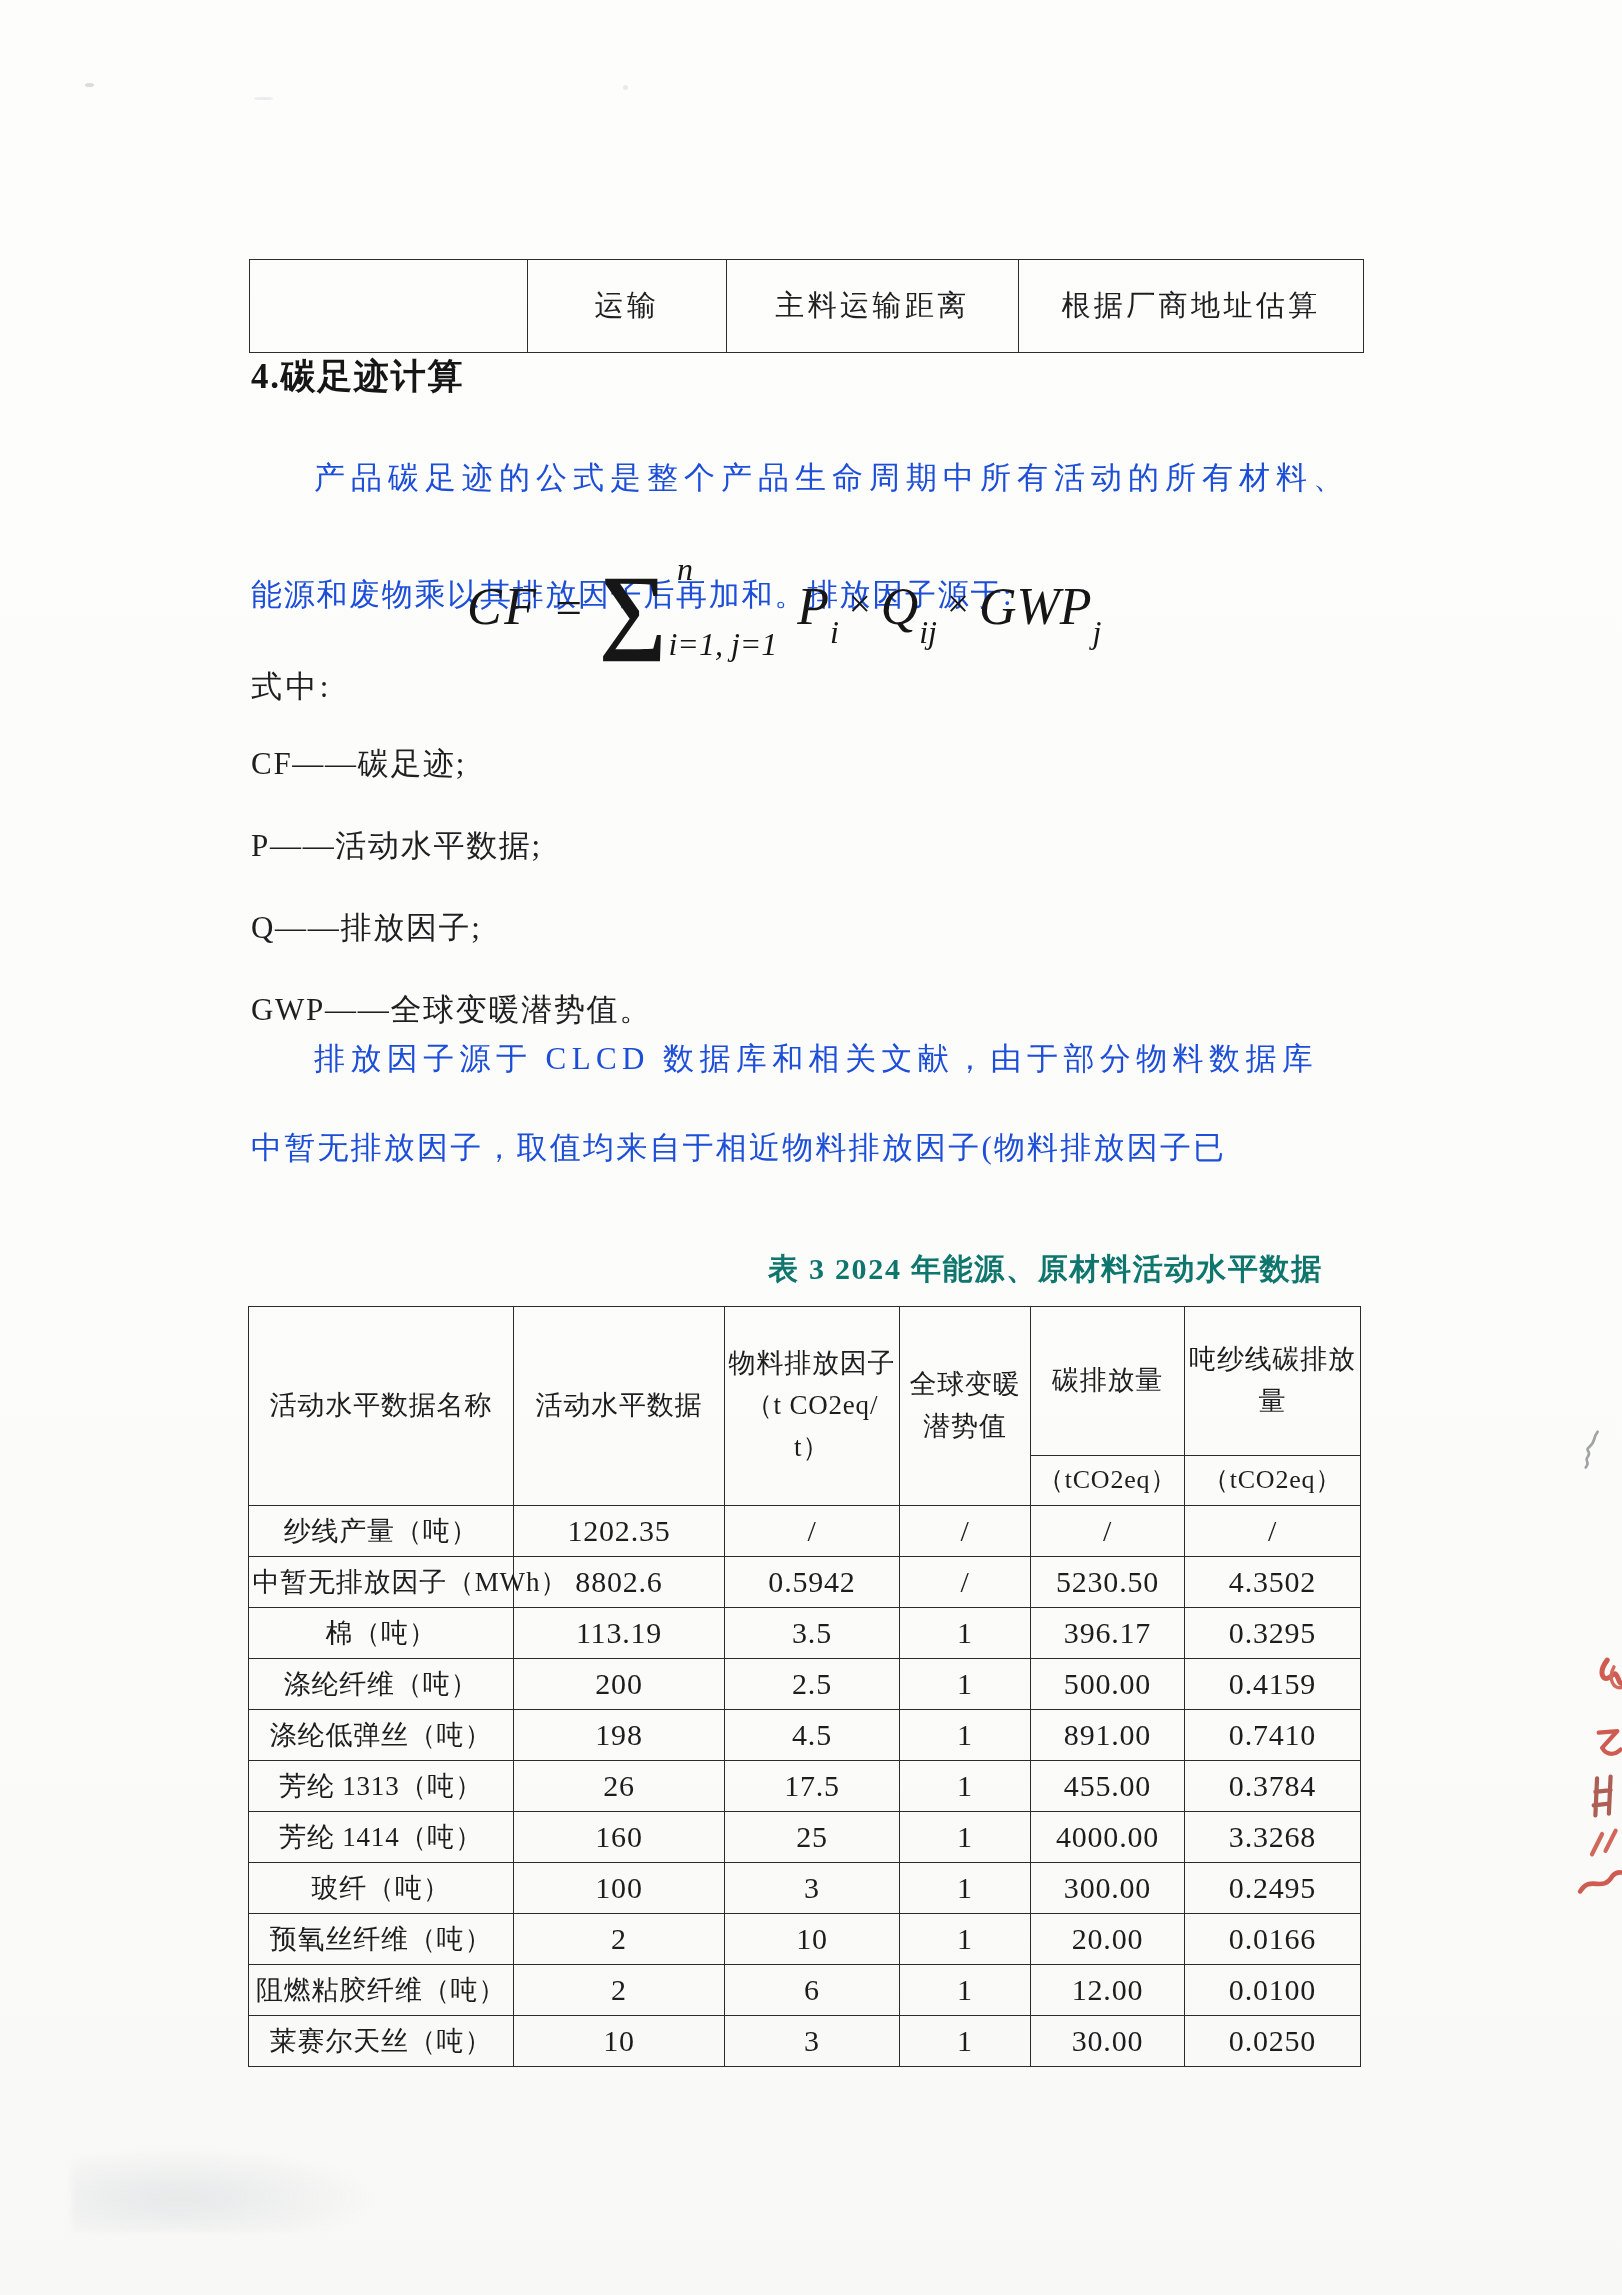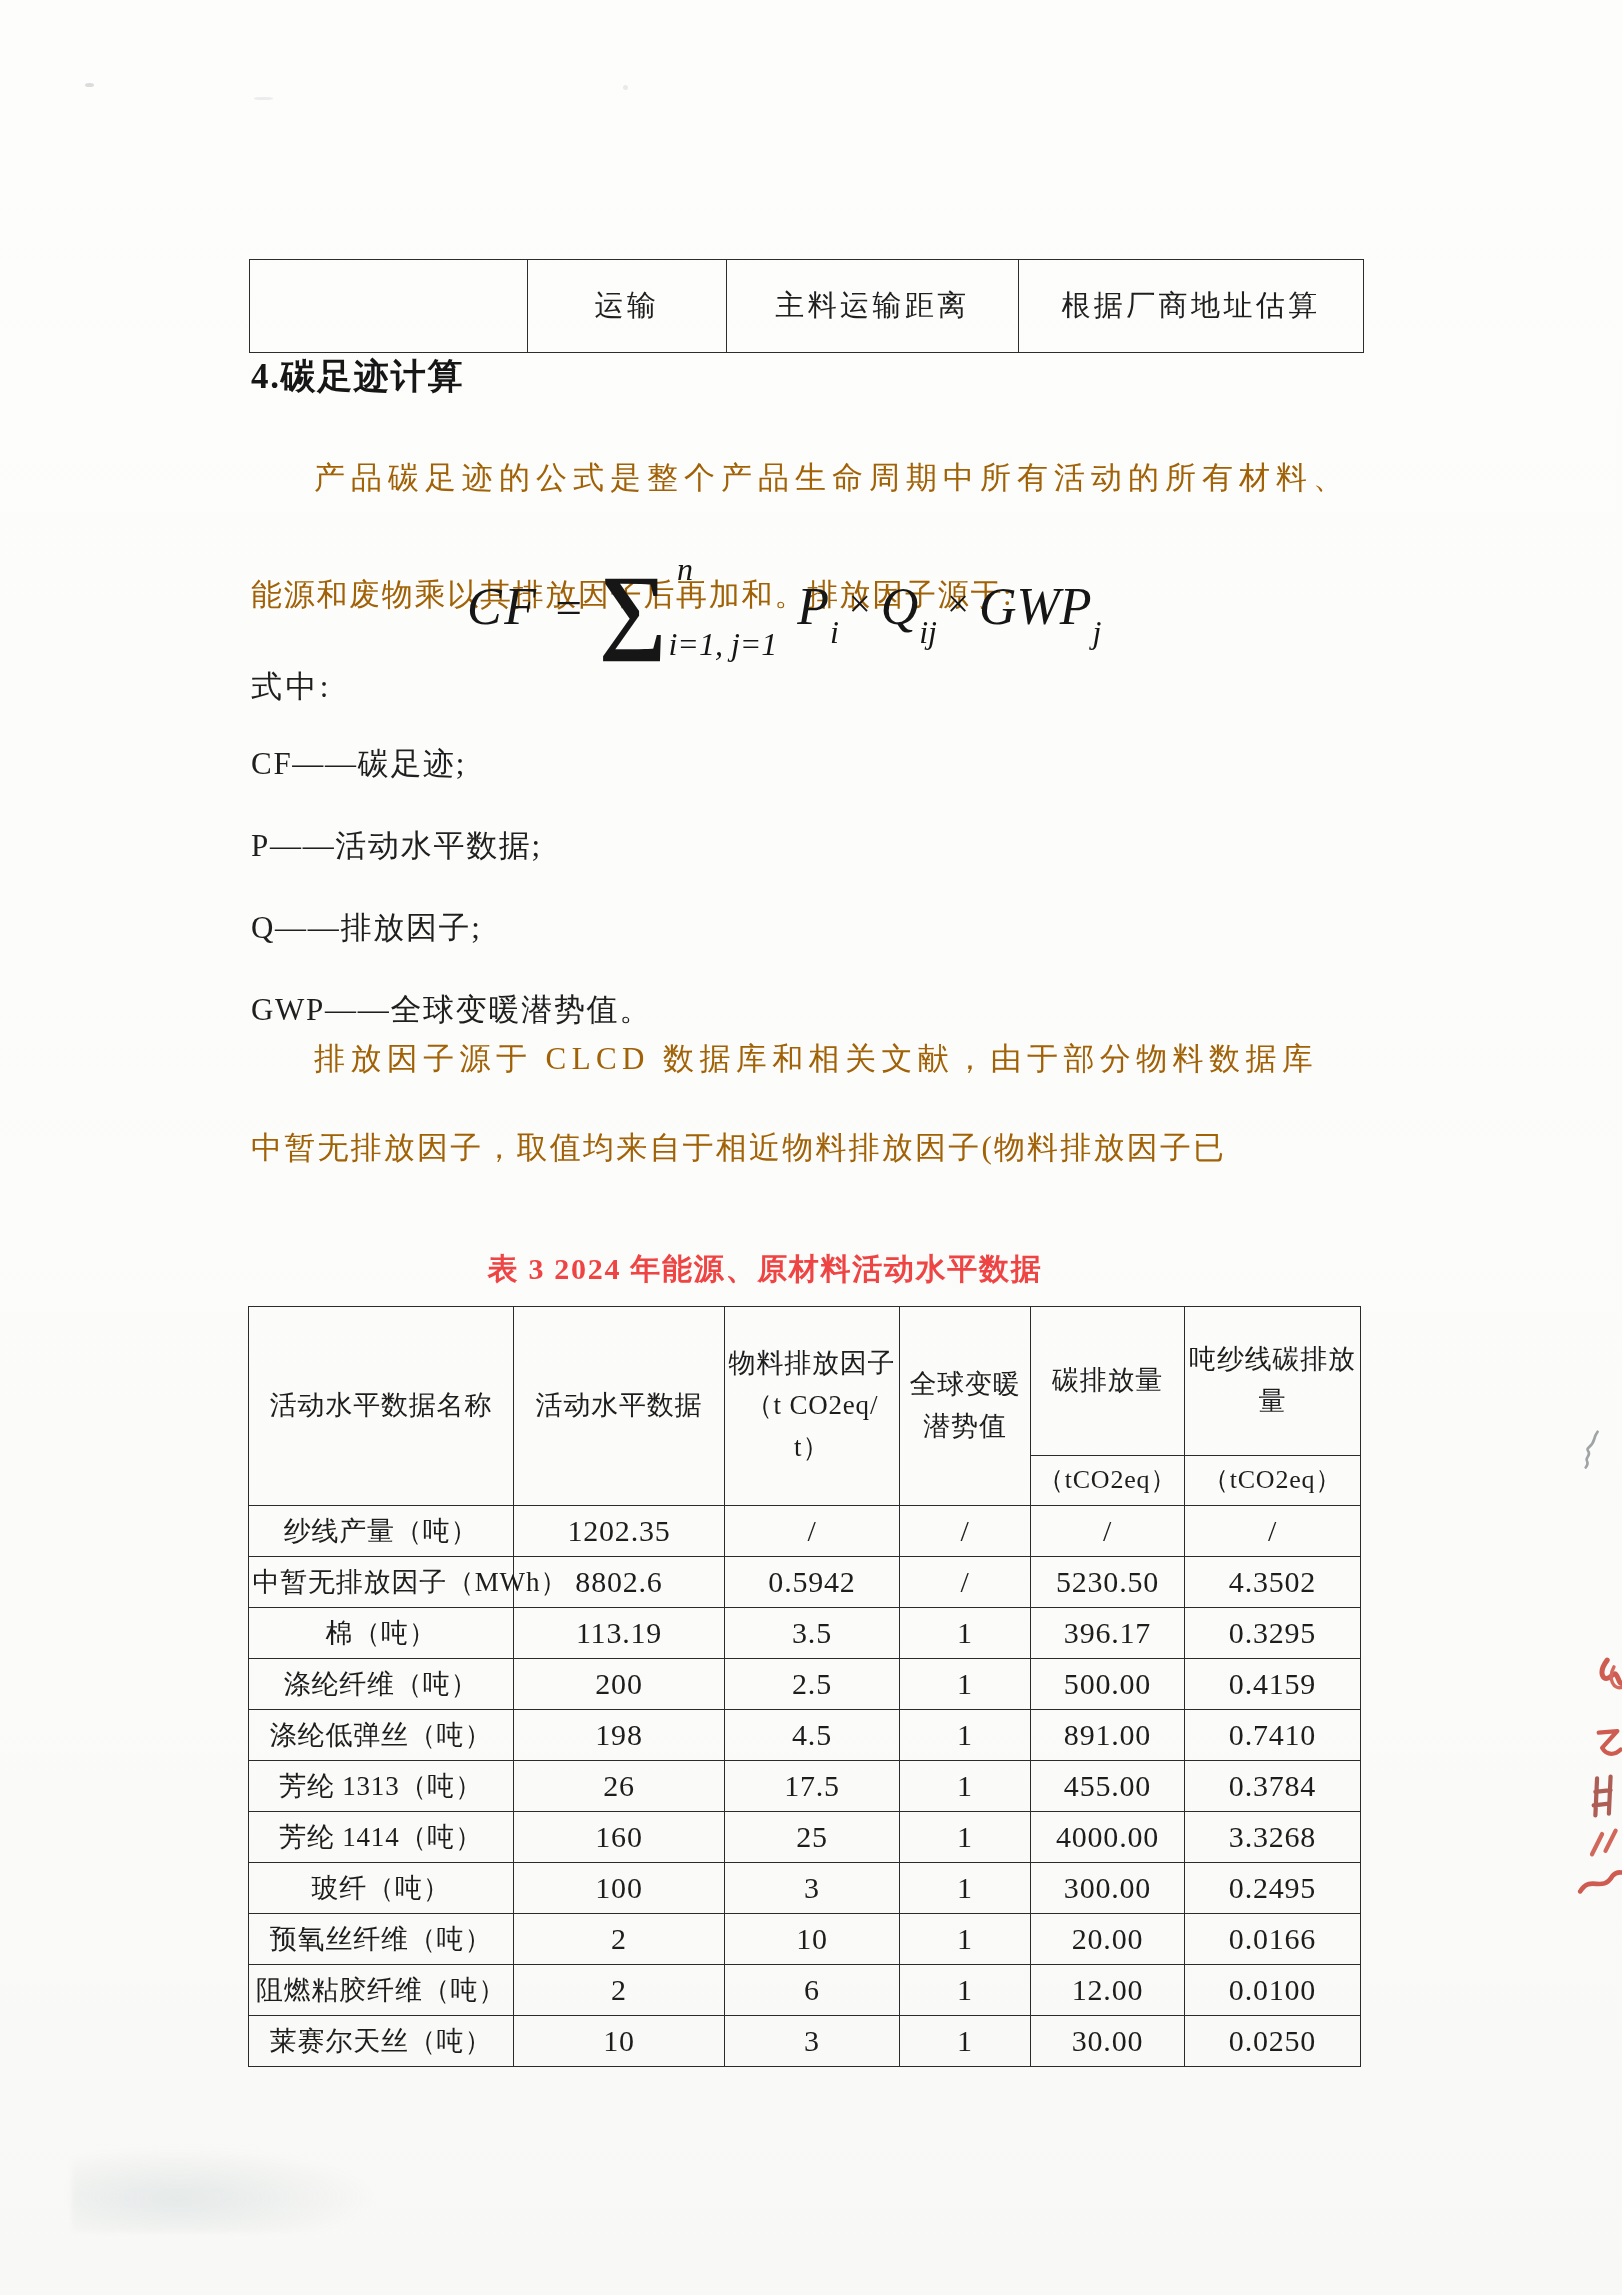--- a/index.html
+++ b/index.html
@@ -17,21 +17,21 @@
   .top-table td{
     border:1.7px solid #2d2d2d;height:90px;text-align:center;
     font-size:29px;letter-spacing:3.4px;vertical-align:middle;
   }
   
   .heading{
     position:absolute;left:251px;top:353px;
     font-size:35px;font-weight:bold;letter-spacing:1.7px;color:#161616;
   }
   
-  .para{position:absolute;left:251px;width:1116px;font-size:31px;color:#a16207;}
+  .para{position:absolute;left:251px;width:1116px;font-size:31px;color:#1d4ed8;}
   .para .line{white-space:nowrap;}
   .para1{top:419px;}
   .para1 .line{line-height:117px;}
   .para1 .l0{padding-left:63px;letter-spacing:6px;}
   .para1 .l1{letter-spacing:1.7px;}
   .para2{top:1014px;}
   .para2 .line{line-height:89px;}
   .para2 .l0{padding-left:63px;letter-spacing:5.4px;}
   .para2 .l1{letter-spacing:2.2px;}
   .para2 .l2{letter-spacing:1.7px;}
@@ -48,22 +48,22 @@
   .f-limit-bottom{white-space:nowrap;}
   .f-term{font-size:52px;white-space:nowrap;}
   .f-sub{font-size:32px;position:relative;top:18.6px;margin-left:0.8px;}
   .f-times{font-size:39px;margin:0 10px;font-style:normal;position:relative;top:-3.4px;}
   
   .where{position:absolute;left:251px;top:666px;font-size:31px;letter-spacing:3.4px;}
   .defs{position:absolute;left:251px;top:723px;font-size:31px;}
   .defs .def{line-height:82px;white-space:nowrap;letter-spacing:1.7px;}
   
   .caption{
-    position:absolute;left:207px;top:1249px;width:1116px;text-align:center;
-    font-size:30px;font-weight:bold;letter-spacing:1.7px;color:#ef4444;
+    position:absolute;left:207px;top:1249px;width:1116px;text-align:right;
+    font-size:30px;font-weight:bold;letter-spacing:1.7px;color:#0f766e;
   }
   .t3{
     position:absolute;left:248px;top:1306px;width:1112px;
     border-collapse:collapse;table-layout:fixed;
   }
   .t3 th,.t3 td{
     border:1.7px solid #2b2b2b;text-align:center;vertical-align:middle;
     font-weight:normal;padding:0 3.4px;color:#1d1d1d;
   }
   .t3 thead th{font-size:27px;line-height:1.55;letter-spacing:0.8px;}

